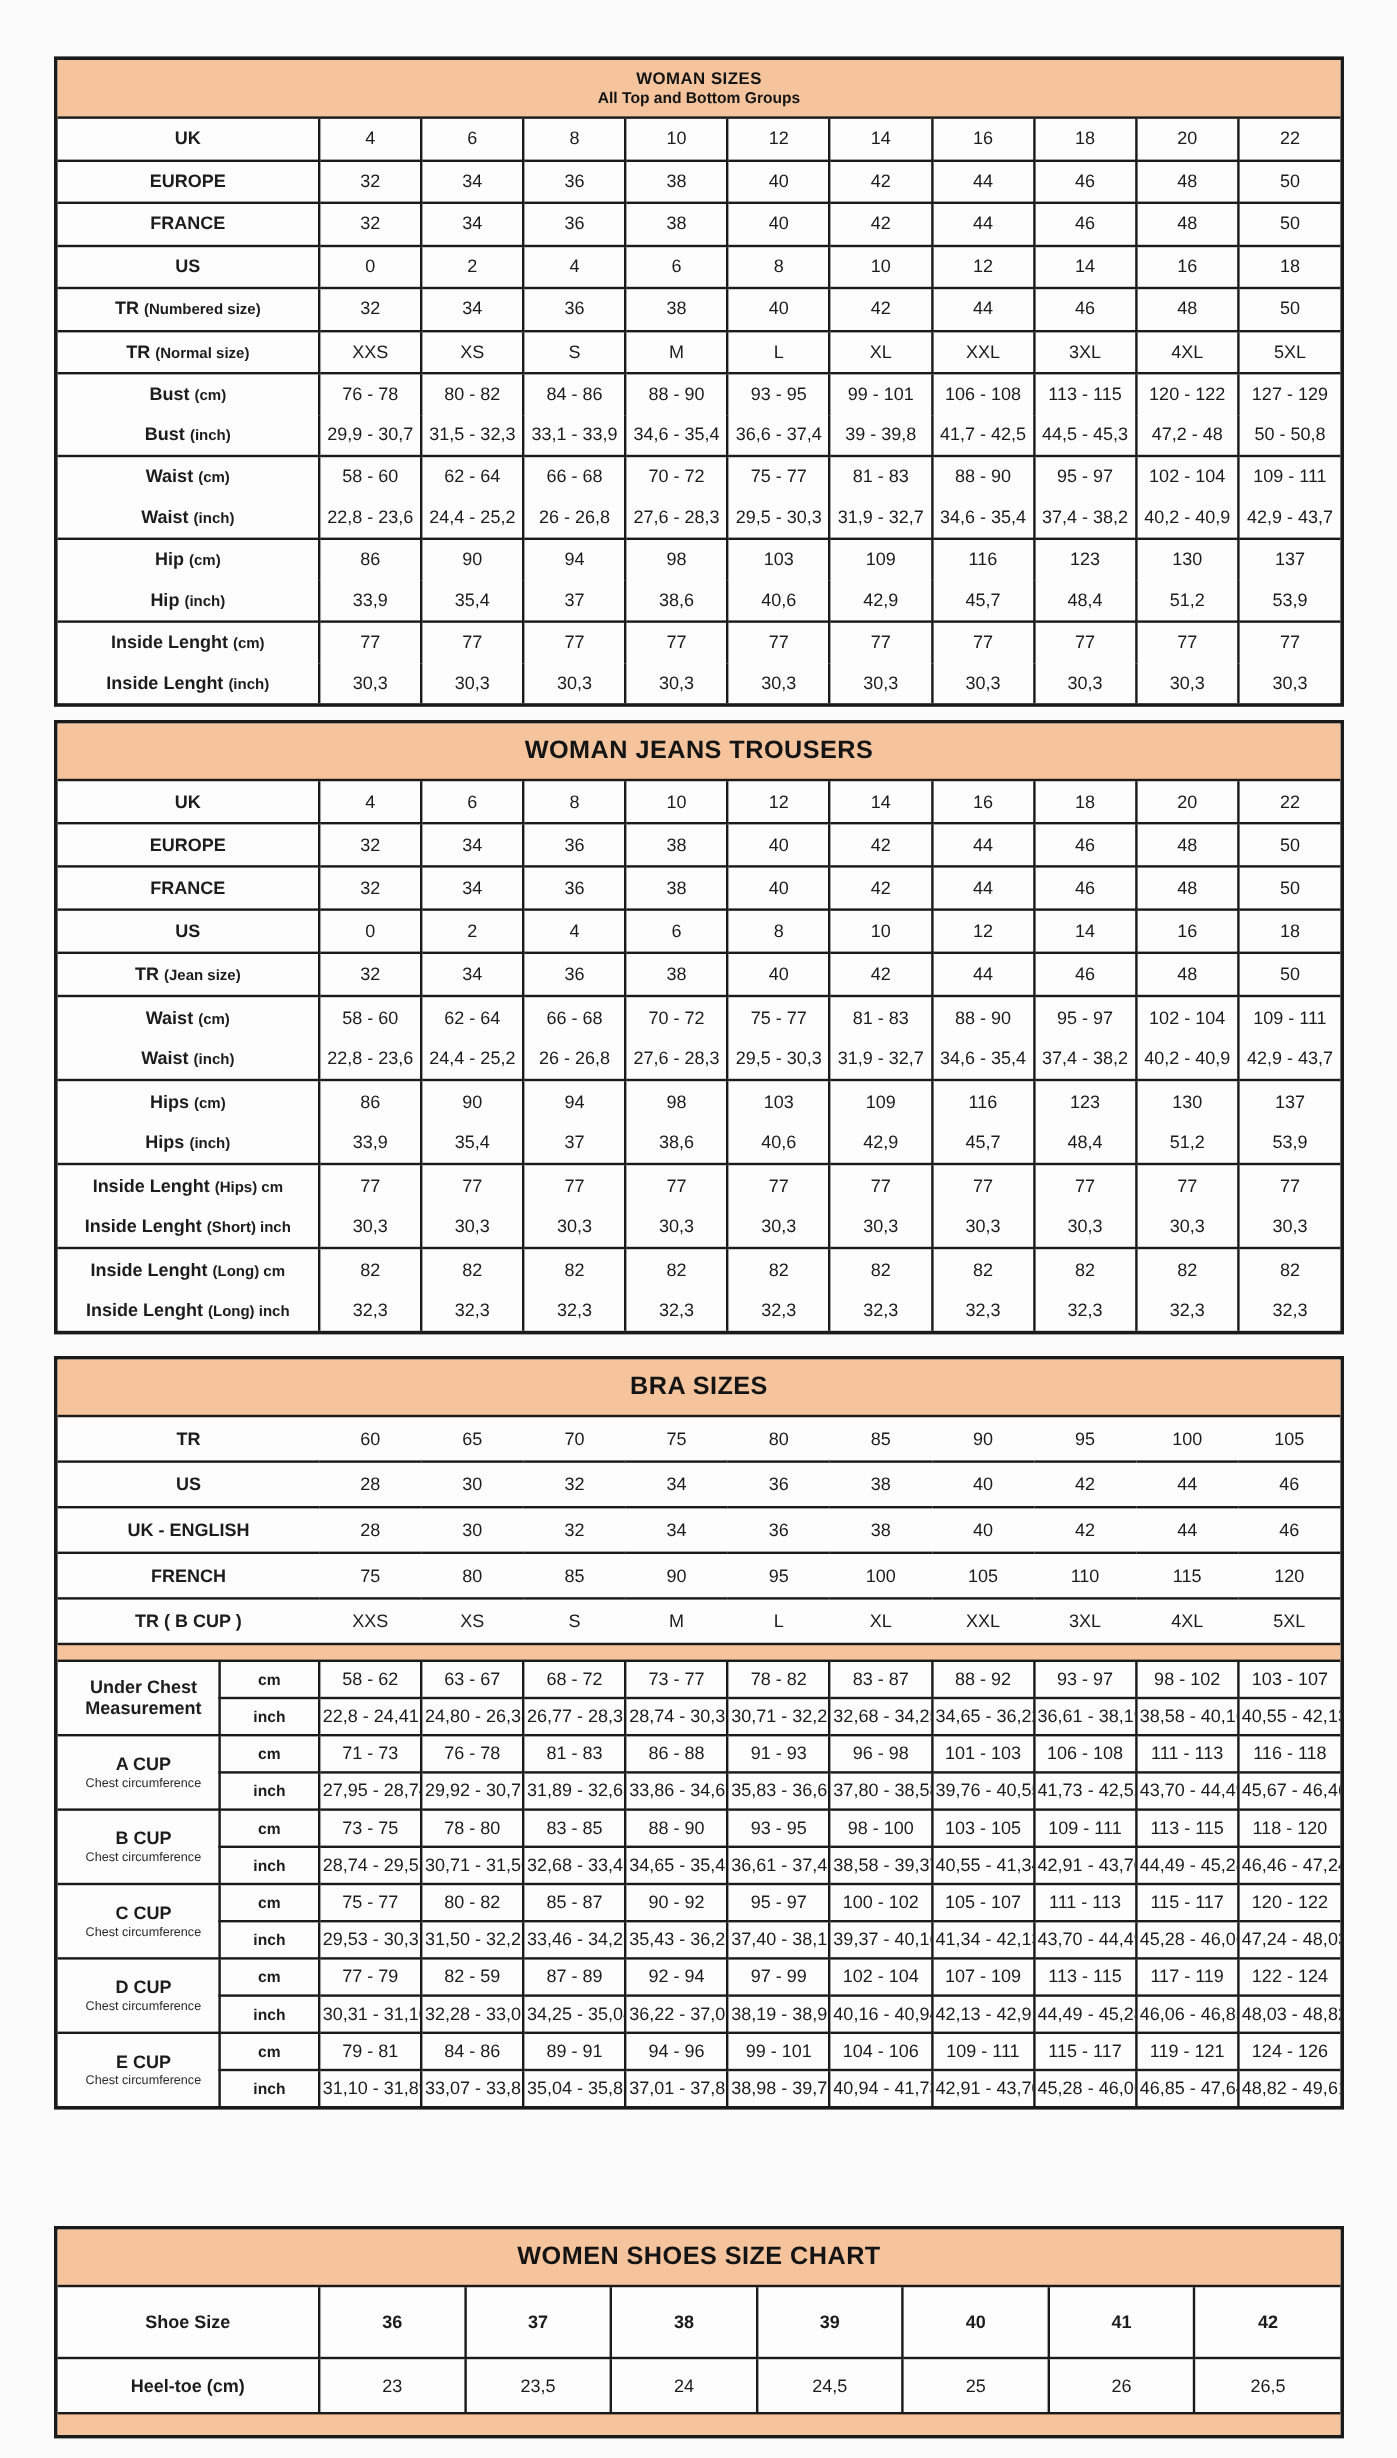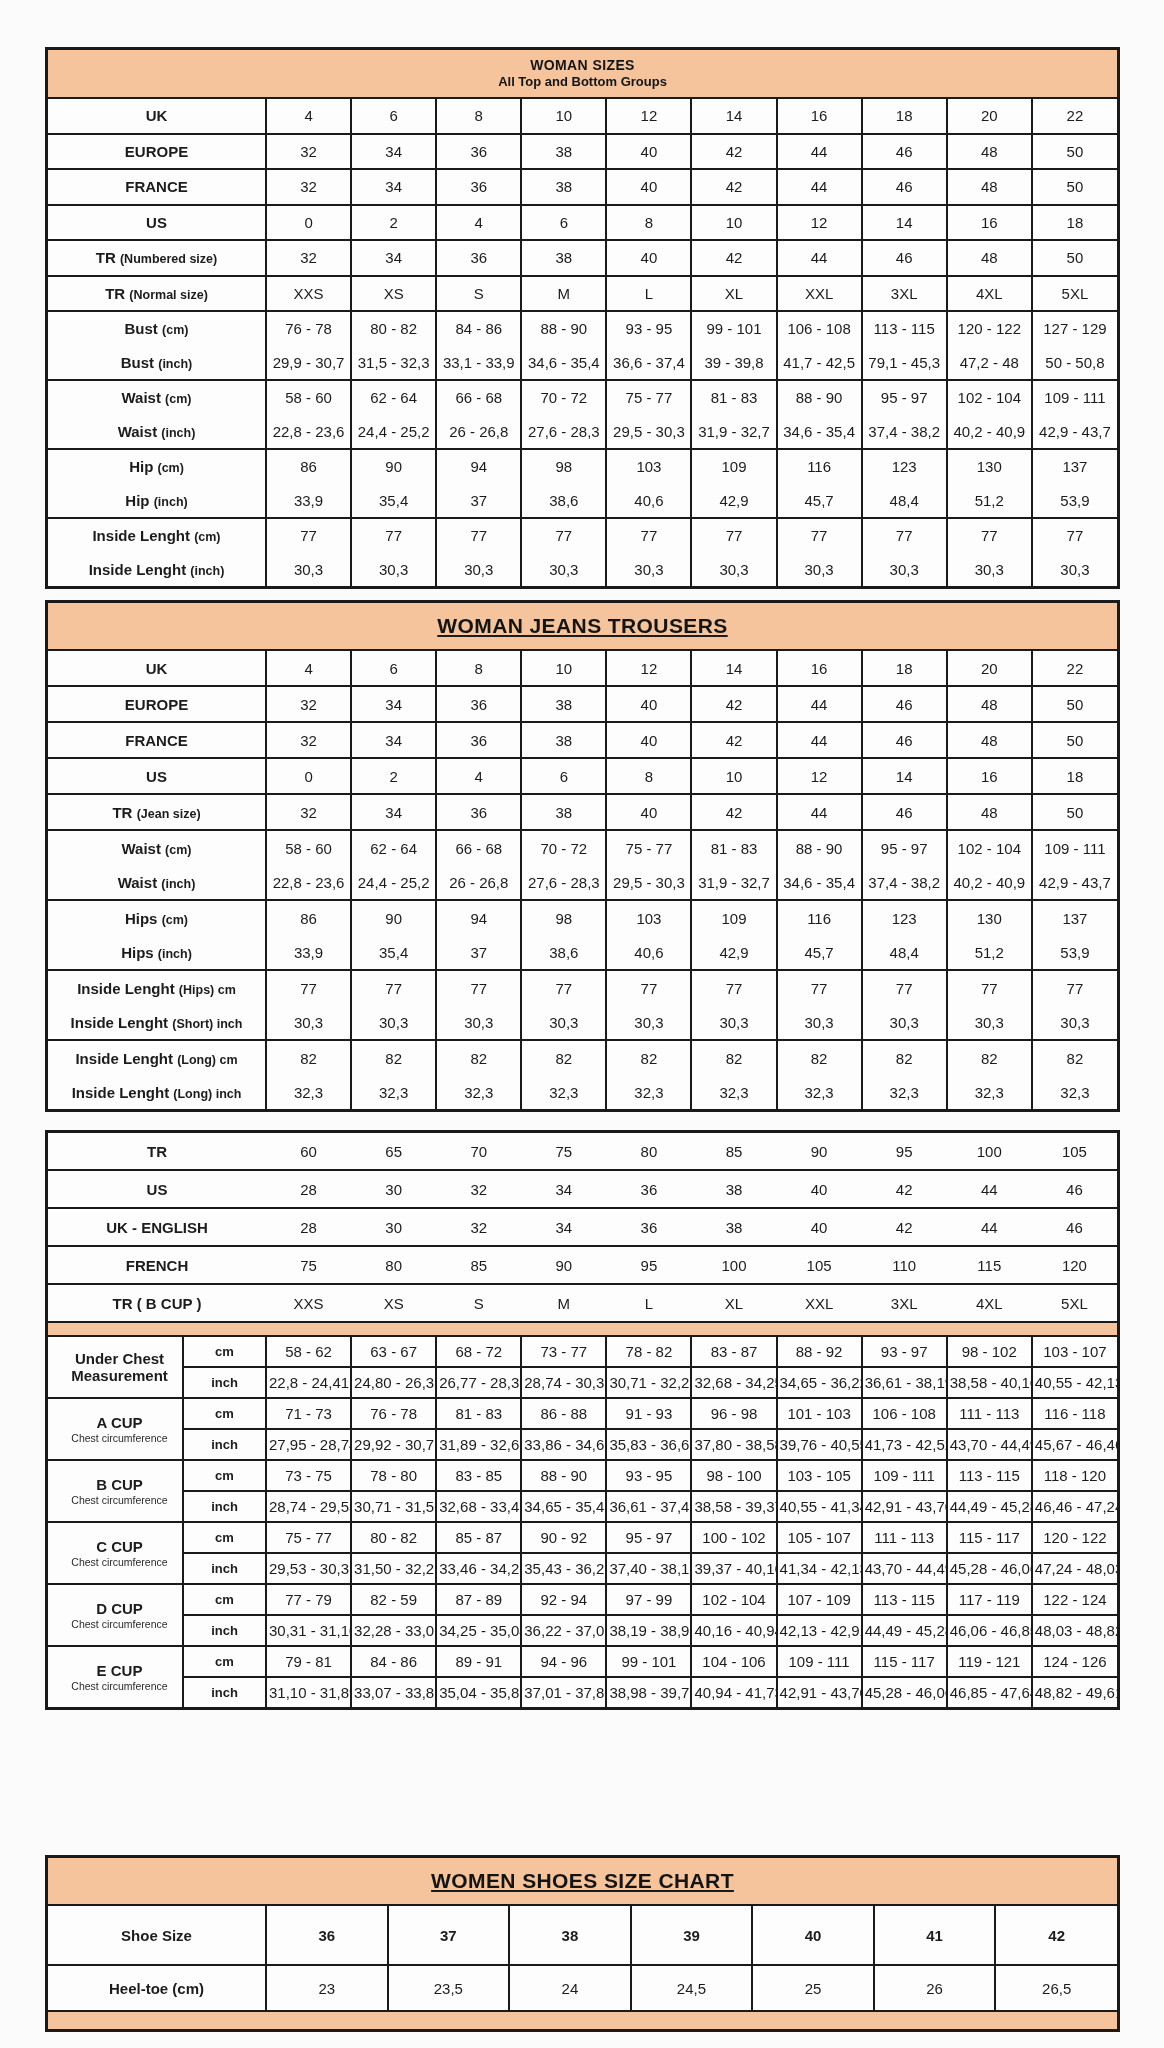--- a/index.html
+++ b/index.html
@@ -22,21 +22,21 @@
     box-sizing:border-box;
   }
   .band{
     background:var(--peach);
     text-align:center;
     border-bottom:2px solid var(--border);
     padding:7px 4px 8px 4px;
   }
   .band-title{font-weight:700;font-size:14px;letter-spacing:.4px;color:#141414;}
   .band-sub{font-weight:700;font-size:13px;margin-top:1px;color:#141414;}
-  .band-mid{padding:11px 20px;text-decoration:underline;}
+  .band-mid{padding:11px 20px;}
   .band-mid .band-title{font-size:21px;}
   table.grid{width:100%;border-collapse:collapse;table-layout:fixed;}
   table.grid td{
     border:2px solid var(--border);
     text-align:center;vertical-align:middle;
     padding:1px 2px;color:var(--text);
     font-size:15px;
     overflow:hidden;white-space:nowrap;
   }
   
@@ -196,21 +196,21 @@
         </tr>
         <tr class="nt">
           <td class="lbl"><span class="lm">Bust</span> <span class="lu">(inch)</span></td>
           <td class="v-s">29,9 - 30,7</td>
           <td class="v-s">31,5 - 32,3</td>
           <td class="v-s">33,1 - 33,9</td>
           <td class="v-s">34,6 - 35,4</td>
           <td class="v-s">36,6 - 37,4</td>
           <td class="v-s">39 - 39,8</td>
           <td class="v-s">41,7 - 42,5</td>
-          <td class="v-s">79,1 - 45,3</td>
+          <td class="v-s">44,5 - 45,3</td>
           <td class="v-s">47,2 - 48</td>
           <td class="v-s">50 - 50,8</td>
         </tr>
         <tr class="nb">
           <td class="lbl"><span class="lm">Waist</span> <span class="lu">(cm)</span></td>
           <td class="v-n">58 - 60</td>
           <td class="v-n">62 - 64</td>
           <td class="v-n">66 - 68</td>
           <td class="v-n">70 - 72</td>
           <td class="v-n">75 - 77</td>
@@ -475,20 +475,23 @@
           <td class="v-n">32,3</td>
           <td class="v-n">32,3</td>
           <td class="v-n">32,3</td>
           <td class="v-n">32,3</td>
         </tr>
       </tbody>
   </table>
 </div>
 
 <div class="tbl-wrap" style="top:1130px">
+  <div class="band band-mid">
+    <div class="band-title">BRA SIZES</div>
+  </div>
   <table class="grid t3">
     <colgroup>
         <col style="width: 218px;">
         <col style="width: 85.1px;">
         <col style="width: 85.1px;">
         <col style="width: 85.1px;">
         <col style="width: 85.1px;">
         <col style="width: 85.1px;">
         <col style="width: 85.1px;">
         <col style="width: 85.1px;">

